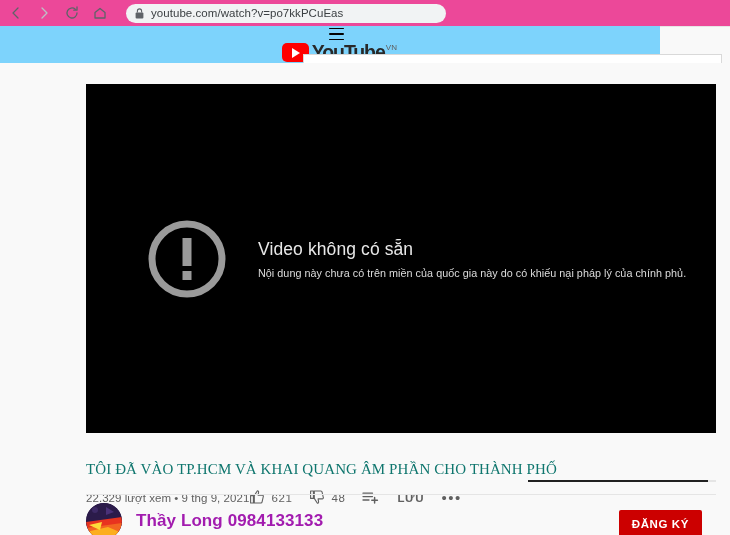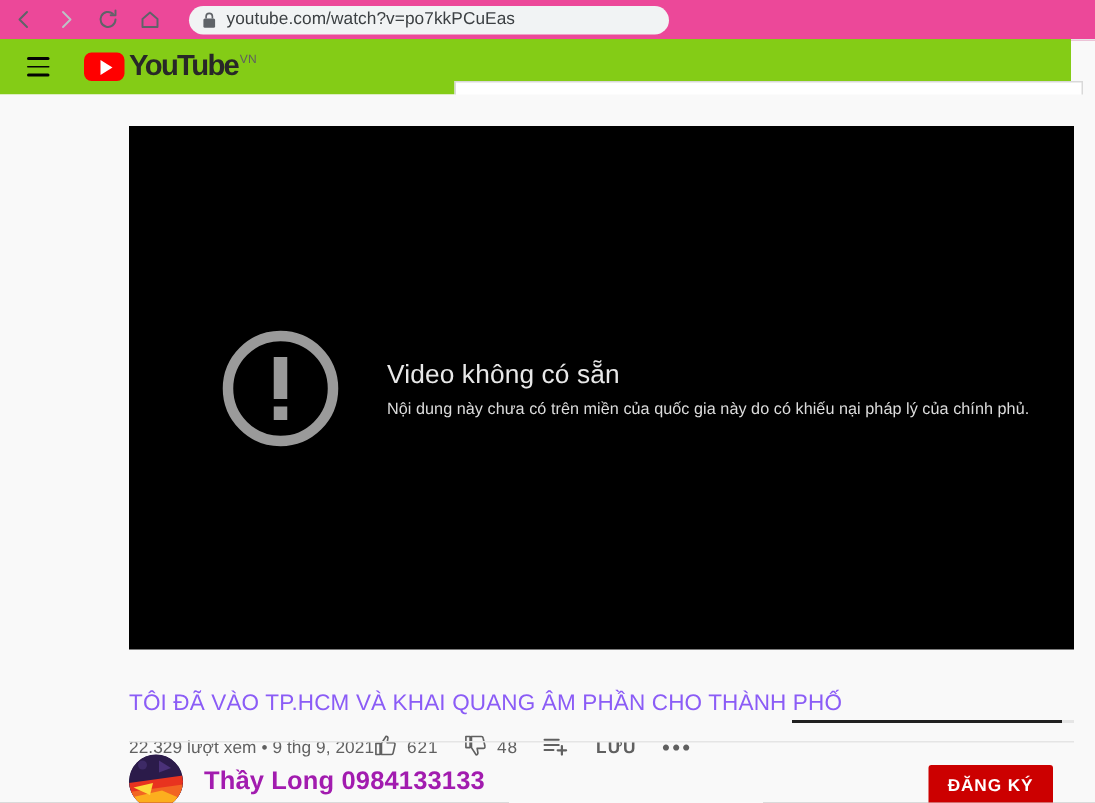--- a/index.html
+++ b/index.html
@@ -34,23 +34,23 @@
     padding: 0 11px 0 9px;
   }
   .lock-icon { margin-right: 7px; display: flex; align-items: center; }
   .url-text {
     font-size: 11.5px; color: #3c4043; letter-spacing: 0.05px;
     white-space: nowrap;
   }
 
   
   .yt-header {
-    position: absolute; left: 0; top: 26px; width: 714px; height: 37px;
-    background: #84cc16;
-    display: flex; align-items: center;
+    position: absolute; left: 0; top: 26px; width: 660px; height: 37px;
+    background: #7dd3fc;
+    display: flex; align-items: center; flex-direction: column;
   }
   .menu-btn {
     width: 24px; height: 24px; margin-left: 13px;
     display: flex; flex-direction: column; justify-content: center;
     align-items: center; gap: 4px;
   }
   .menu-btn span {
     display: block; width: 15px; height: 1.6px; background: #030303; border-radius: 1px;
   }
   .yt-logo {
@@ -113,22 +113,22 @@
     color: #e8e8e8; font-size: 17.5px; font-weight: normal;
     letter-spacing: 0.1px; margin-bottom: 7px;
   }
   .err-sub {
     color: #dcdcdc; font-size: 10.8px; letter-spacing: 0.03px;
   }
 
   
   .title-block { position: absolute; left: 86px; top: 386px; width: 630px; }
   .video-title {
-    font-size: 15px; color: #8b5cf6; font-weight: normal;
-    letter-spacing: 0.1px; line-height: 20px;
+    font-size: 15px; color: #0f766e; font-weight: normal;
+    letter-spacing: 0.1px; line-height: 20px; font-family: Liberation Serif, serif;
   }
   .meta-row {
     margin-top: 9px; display: flex; align-items: center;
     justify-content: flex-start;
   }
   .meta-left { font-size: 11.5px; color: #606060; letter-spacing: 0.05px; }
   .actions { display: flex; align-items: center; }
   .action {
     display: flex; align-items: center; margin-left: 17px;
     font-size: 11.5px; color: #606060; font-weight: bold;

